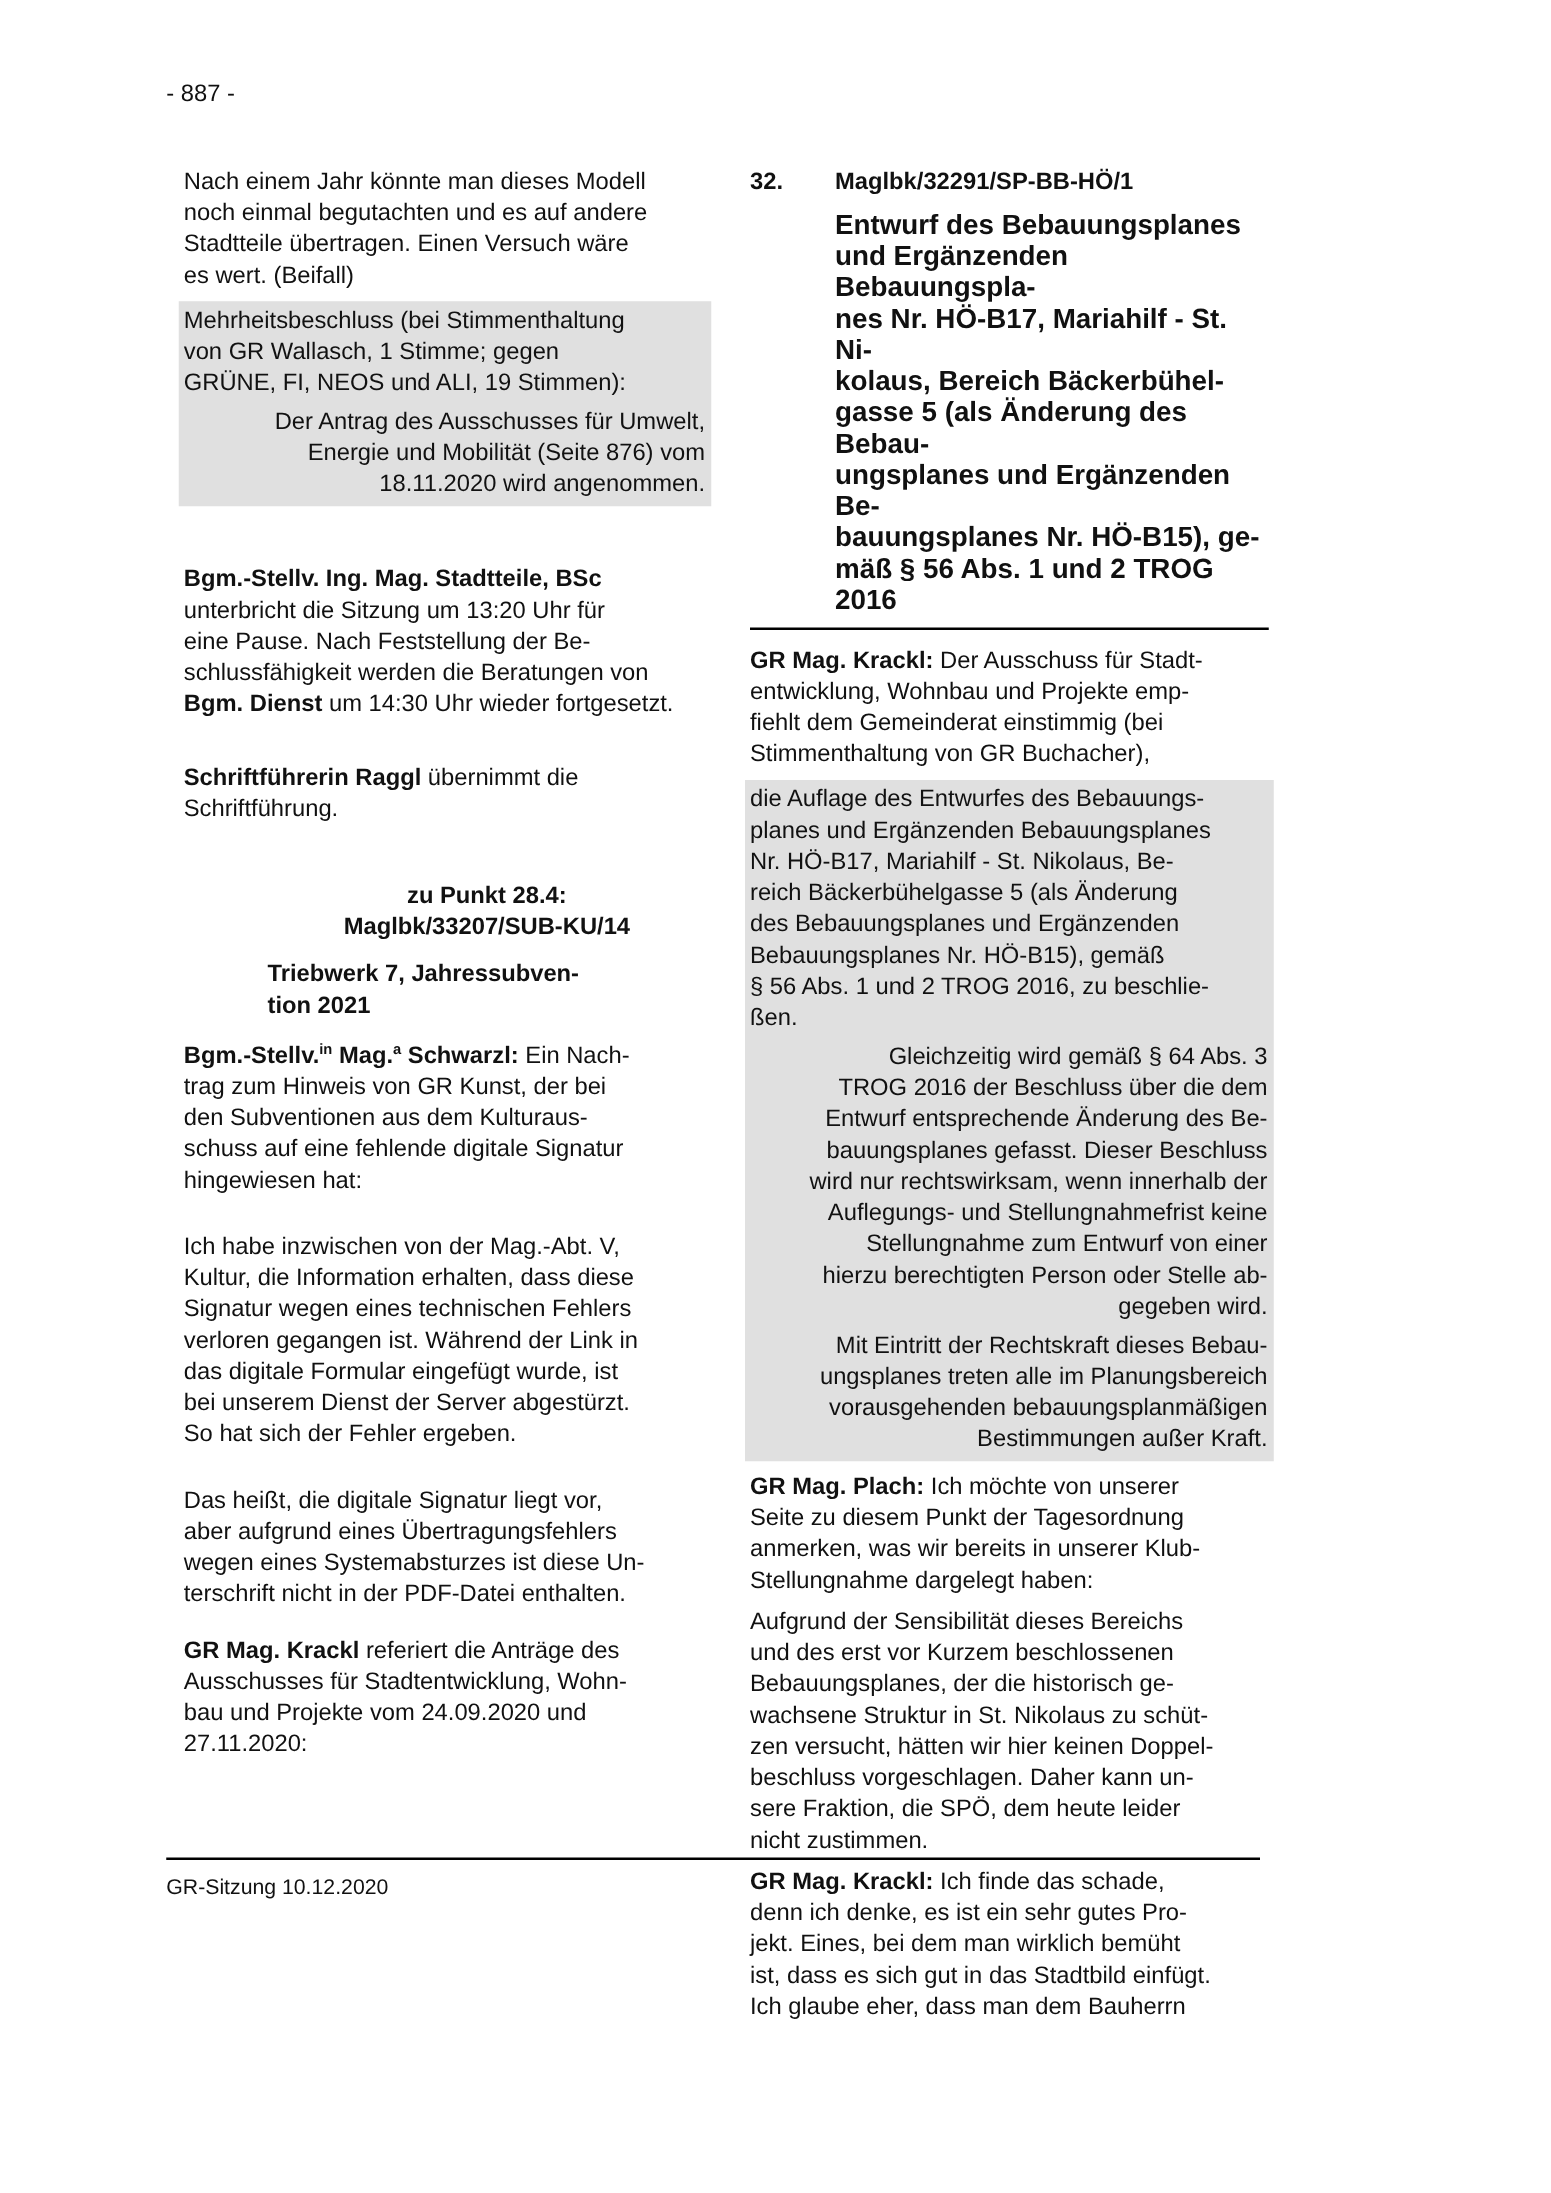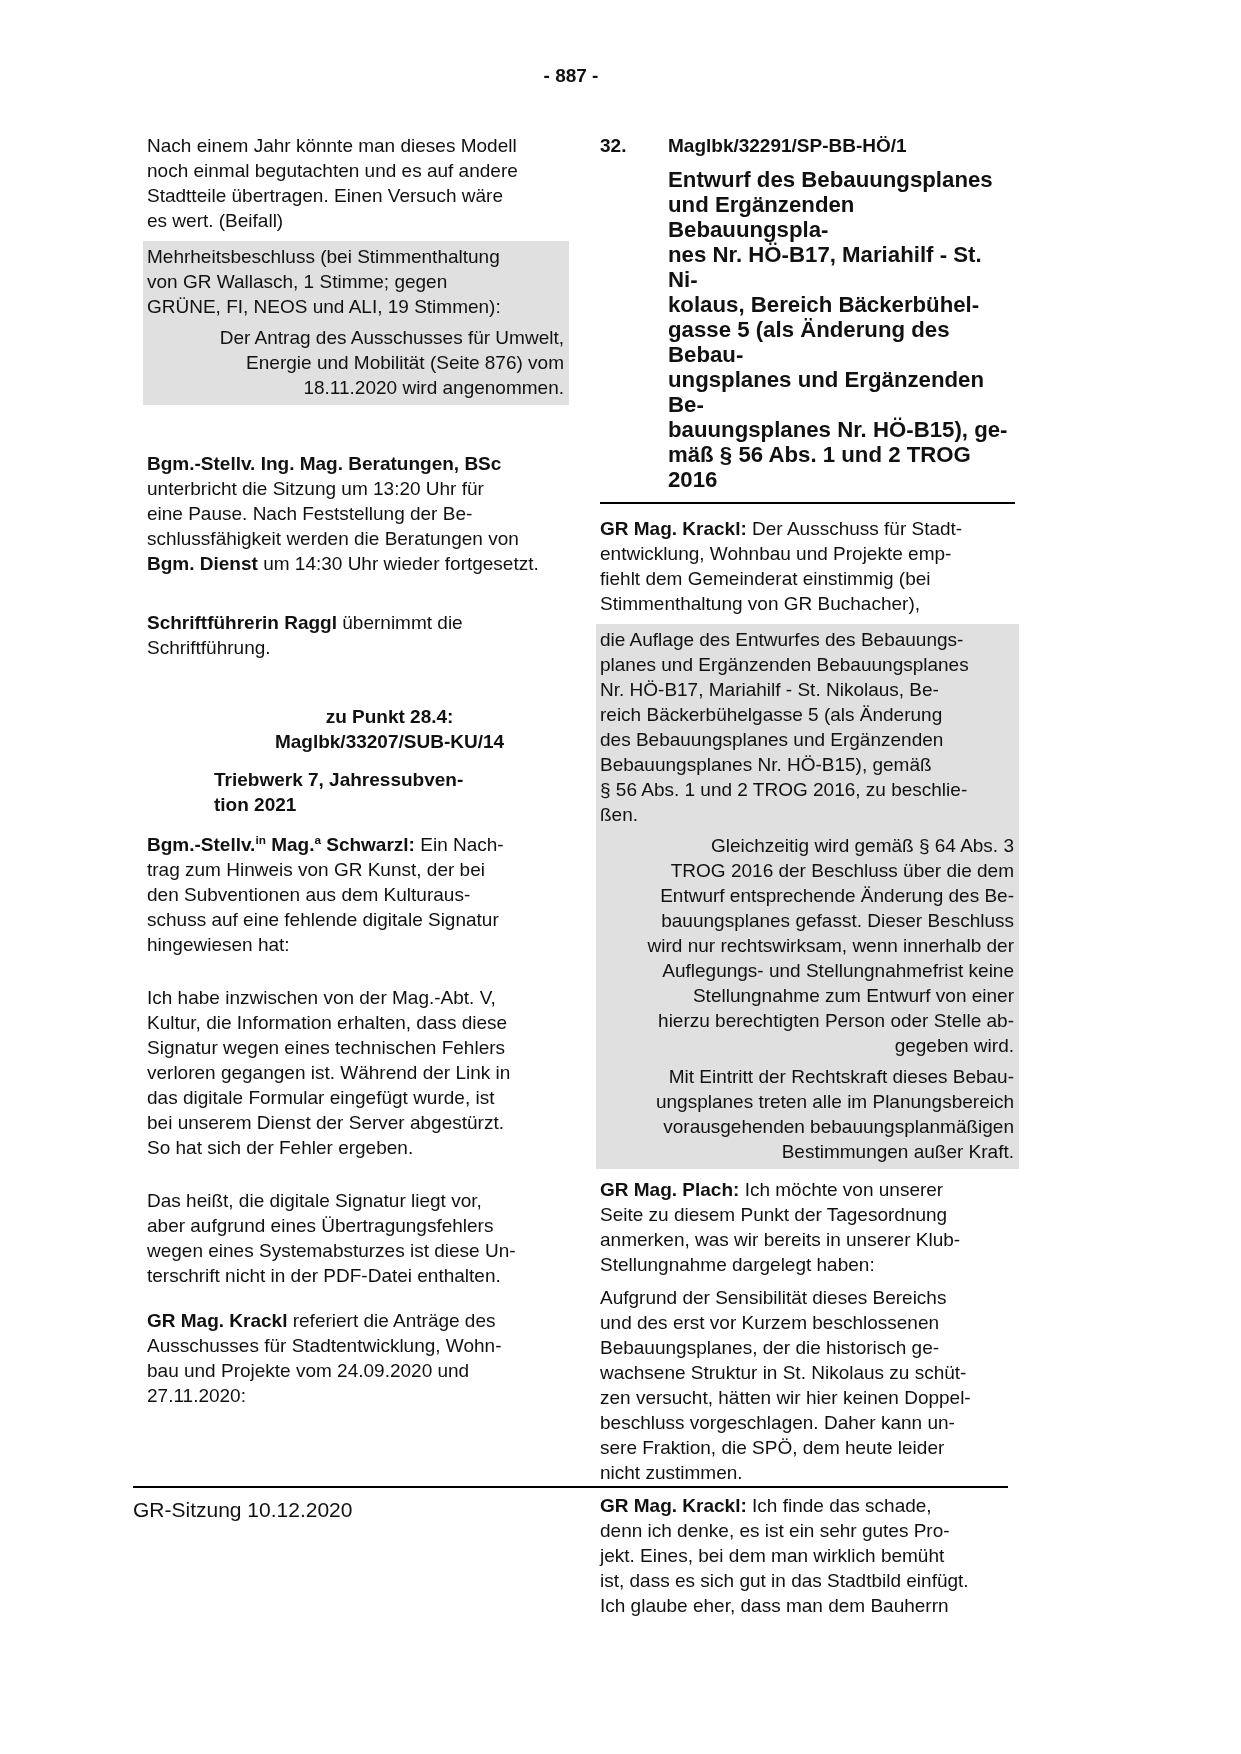--- a/index.html
+++ b/index.html
@@ -4,22 +4,21 @@
 <style>
   * { margin: 0; padding: 0; box-sizing: border-box; }
   html, body { background: #ffffff; }
   body {
     width: 1241px; height: 1754px; position: relative; overflow: hidden;
     font-family: "Liberation Sans", "DejaVu Sans", sans-serif;
     font-size: 19px; line-height: 25px; color: var(--color-text, #111111);
   }
   .page-number {
     position: absolute; top: 63px; left: 133px; width: 876px;
-    text-align: center;
-    font-weight: bold;
+    text-align: left;
   }
   .col { position: absolute; top: 133px; }
   .col-left  { left: 147px; width: 418px; }
   .col-right { left: 600px; width: 415px; }
 
   .para { white-space: pre-line; }
   .bold, b { font-weight: bold; }
   sup { font-size: 0.62em; vertical-align: super; font-weight: bold; }
 
   .indent { margin-left: 67px; }
@@ -29,21 +28,21 @@
     padding: 3px 5px 5px 4px;
     margin-left: -4px; margin-right: -4px;
   }
 
   .agenda-num { display: inline-block; width: 68px; font-weight: bold; vertical-align: top; }
   .agenda-code { font-weight: bold; text-align: right; }
   .agenda-heading { margin-left: 68px; font-weight: bold; white-space: pre-line; margin-top: 9px; }
 
   .rule { border: none; border-top: 2px solid var(--color-rule, #000); margin: 10px 0 12px 0; }
 
-  .footer { position: absolute; left: 133px; top: 1486px; width: 875px; font-size: 21px; }
+  .footer { position: absolute; left: 133px; top: 1486px; width: 875px; font-size: 17px; }
   .footer-rule { border: none; border-top: 2px solid var(--color-rule, #000); margin-bottom: 9px; }
 
   
   .g6  { margin-top: 6px; text-align: right; }
   .g8  { margin-top: 8px; }
   .g10 { margin-top: 10px; }
   .g12 { margin-top: 28px; }
   .g13 { margin-top: 13px; }
   .g20 { margin-top: 20px; }
   .g34 { margin-top: 34px; }
@@ -66,21 +65,21 @@
 
     <div class="highlight g8">
       <p class="para">Mehrheitsbeschluss (bei Stimmenthaltung
 von GR Wallasch, 1 Stimme; gegen
 GRÜNE, FI, NEOS und ALI, 19 Stimmen):</p>
       <p class="para g6">Der Antrag des Ausschusses für Umwelt,
 Energie und Mobilität (Seite 876) vom
 18.11.2020 wird angenommen.</p>
     </div>
 
-    <p class="para g46"><b>Bgm.-Stellv. Ing. Mag. Beratungen, BSc</b><span>
+    <p class="para g46"><b>Bgm.-Stellv. Ing. Mag. Stadtteile, BSc</b><span>
 unterbricht die Sitzung um 13:20 Uhr für
 eine Pause. Nach Feststellung der Be-
 schlussfähigkeit werden die Beratungen von
 </span><b>Bgm. Dienst</b><span> um 14:30 Uhr wieder fortgesetzt.</span></p>
 
     <p class="para g34"><b>Schriftführerin Raggl</b><span> übernimmt die
 Schriftführung.</span></p>
 
     <p class="para bold indent g44">zu Punkt 28.4:
 Maglbk/33207/SUB-KU/14</p>

